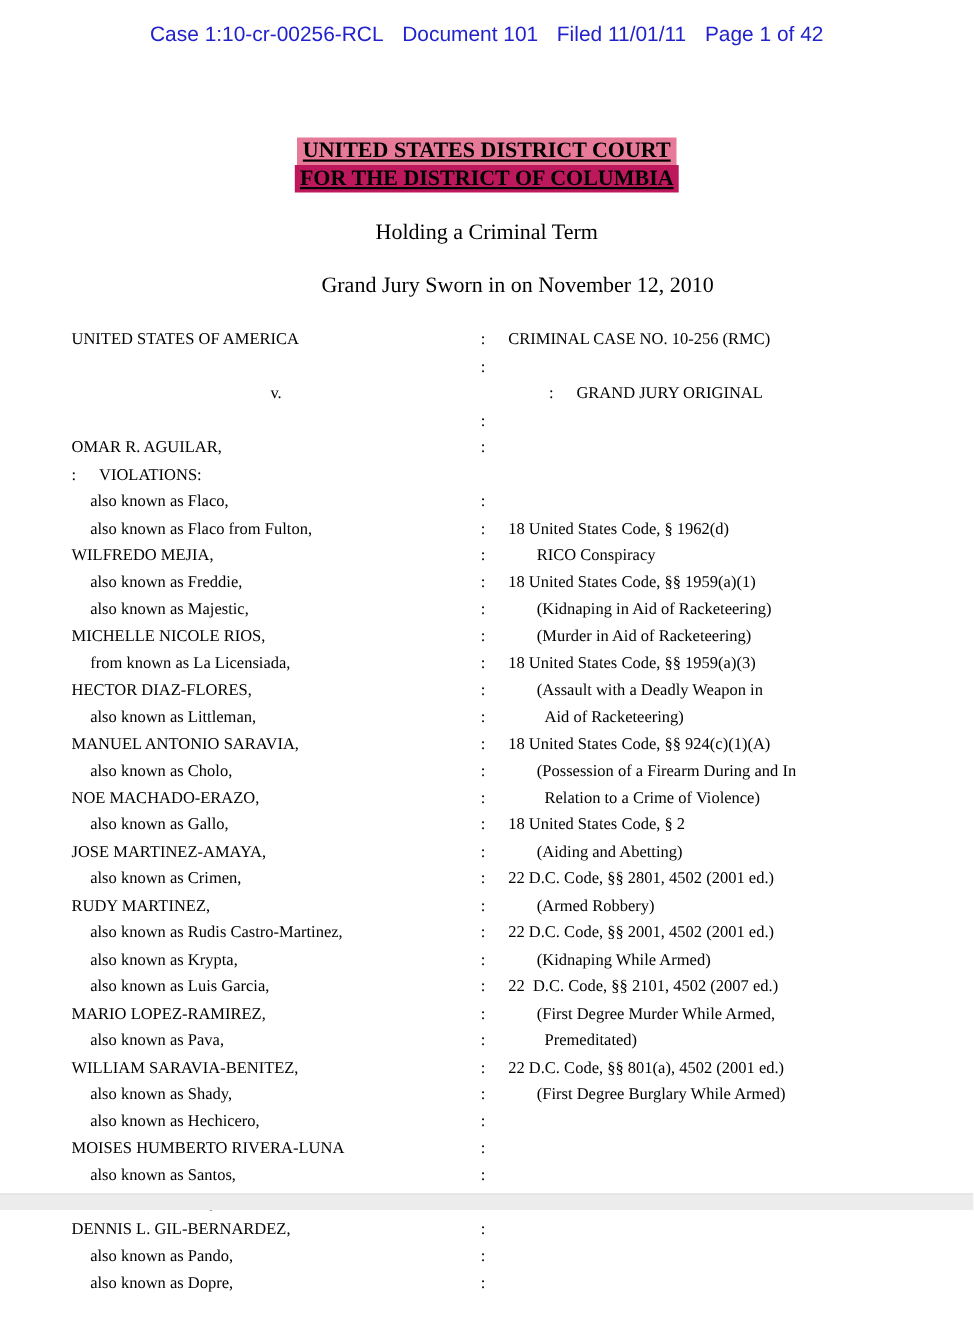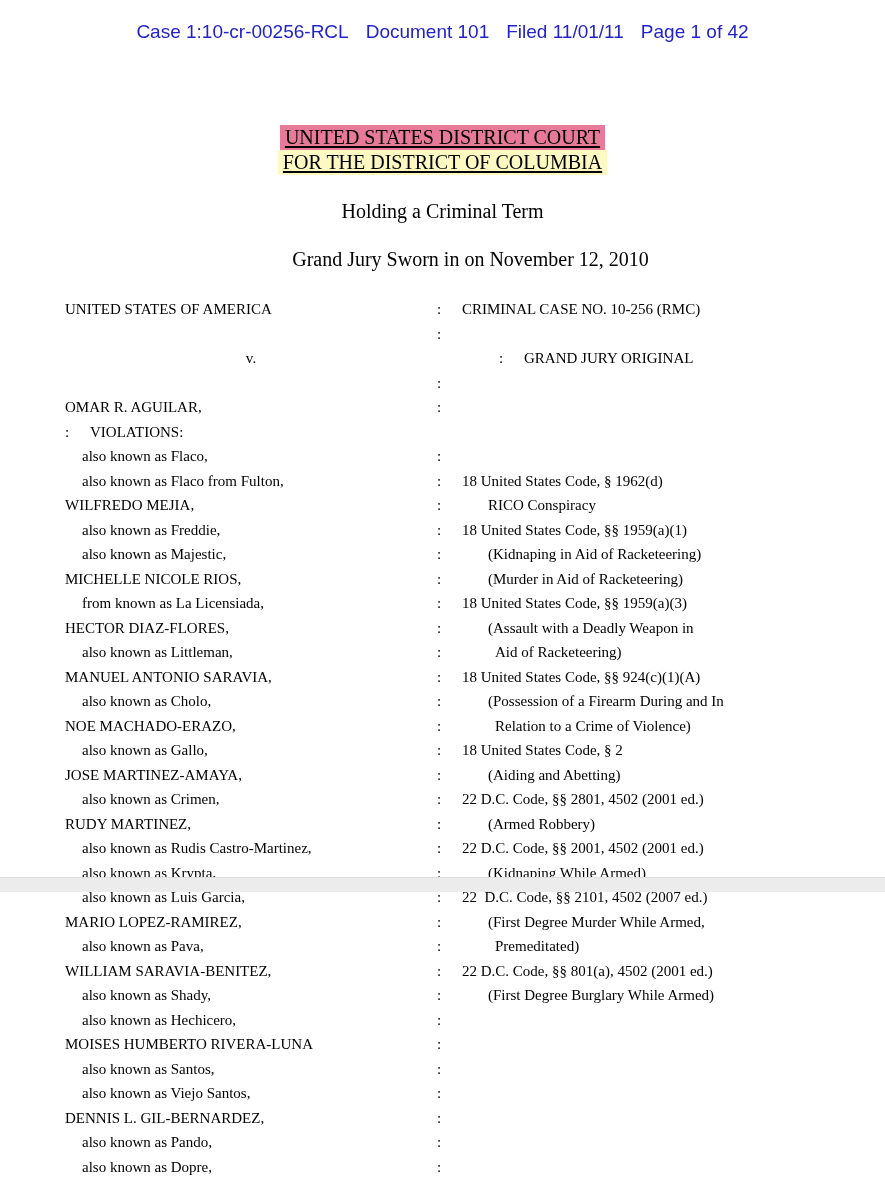--- a/index.html
+++ b/index.html
@@ -3,36 +3,36 @@
 <meta charset="utf-8">
 <style>
   html, body { margin: 0; padding: 0; }
   body {
     width: 885px; height: 1200px;
     background: #ffffff;
     font-family: "Liberation Serif", "DejaVu Serif", serif;
     color: #000000;
     overflow: hidden;
   }
-  .page { position: relative; width: 885px; height: 892px; background: #ffffff; }
+  .page { position: relative; width: 885px; height: 1100px; background: #ffffff; }
 
   
   .pacer-header {
     position: absolute; top: 21px; left: 0; width: 100%;
     display: flex; justify-content: center; gap: 17px;
     font-family: "Liberation Sans", "DejaVu Sans", sans-serif;
     font-size: 19px; font-weight: 400;
     white-space: pre;
   }
 
   
   .title-block {
     position: absolute; top: 125px; left: 0; width: 100%;
     text-align: center;
-    font-weight: normal; font-size: 20px; line-height: 25px;
+    font-weight: bold; font-size: 20px; line-height: 25px;
   }
   .title-line { height: 25px; }
   .hl {
     display: inline-block;
     padding: 0 5px;
     text-decoration: underline;
     text-underline-offset: 2px;
   }
 
   .center-line {
@@ -71,21 +71,21 @@
     <span>Document 101</span>
     <span>Filed 11/01/11</span>
     <span>Page 1 of 42</span>
   </div>
 
   <div class="title-block">
     <div class="title-line">
       <span class="hl" style="background-color: rgb(232, 122, 153);">UNITED STATES DISTRICT COURT</span>
     </div>
     <div class="title-line">
-      <span class="hl" style="background-color: #fef9c3;">FOR THE DISTRICT OF COLUMBIA</span>
+      <span class="hl" style="background-color: #be185d;">FOR THE DISTRICT OF COLUMBIA</span>
     </div>
   </div>
 
   <div class="center-line term-line">Holding a Criminal Term</div>
   <div class="center-line jury-line">Grand Jury Sworn in on November 12, 2010</div>
 
   <div class="caption">
       <div class="crow">
         <div class="cleft">UNITED STATES OF AMERICA</div>
         <div class="ccolon">:</div>

